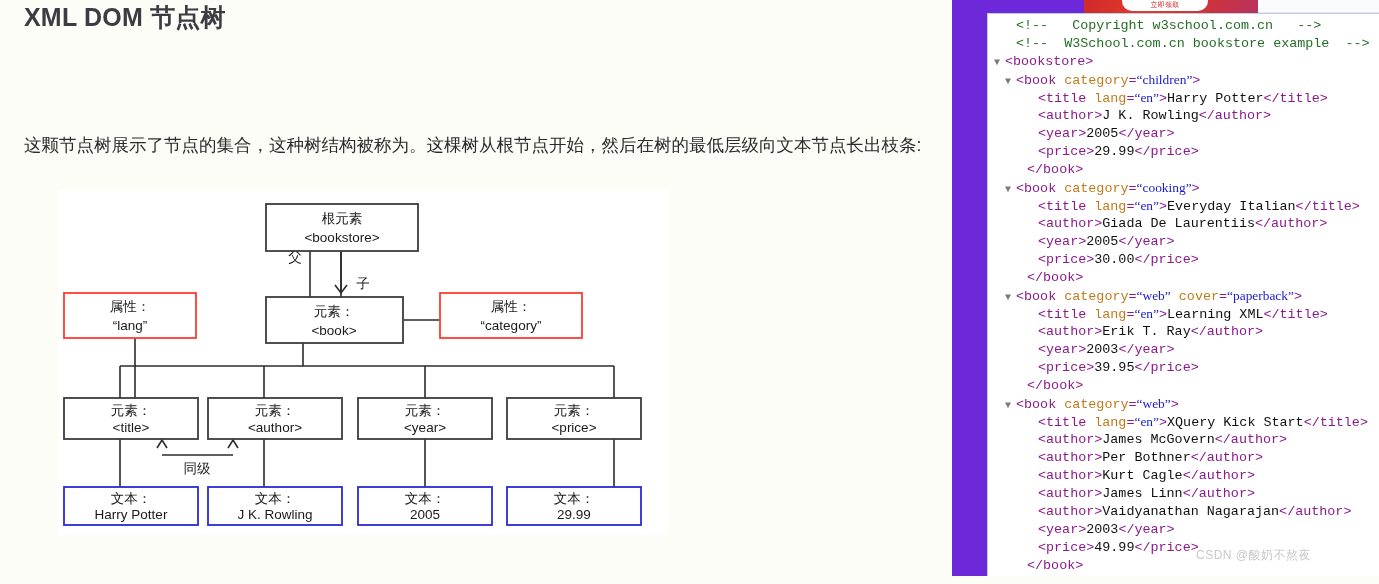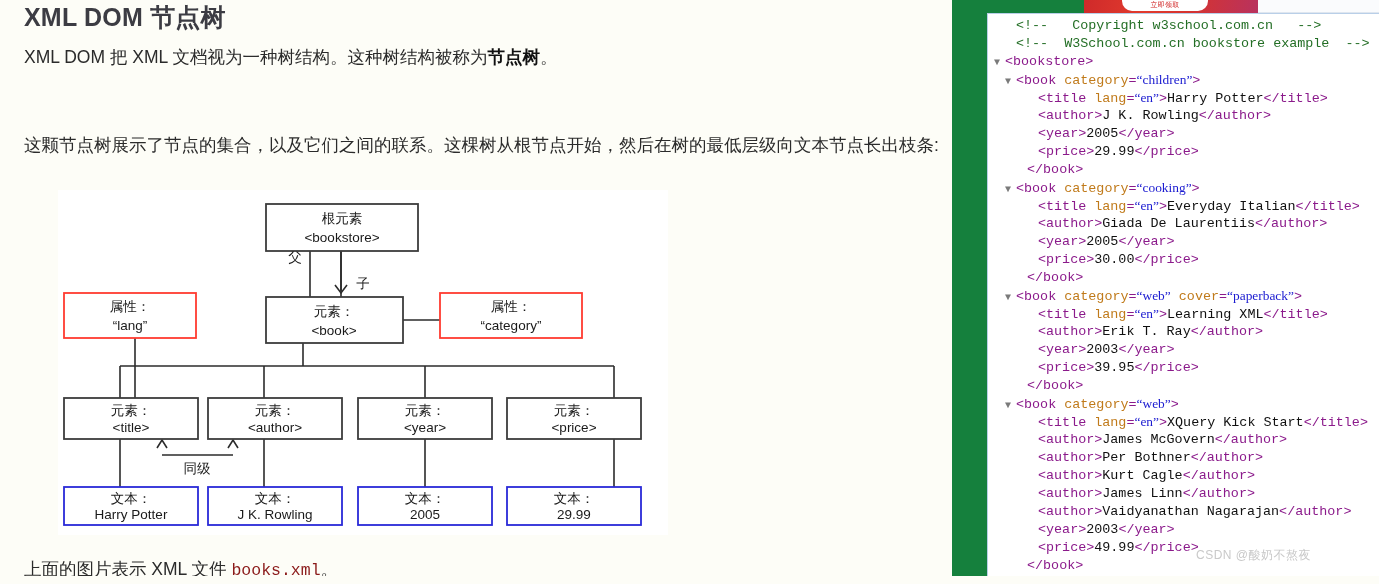--- a/index.html
+++ b/index.html
@@ -6,21 +6,21 @@
   html, body {
     margin: 0; padding: 0;
     width: 1379px; height: 584px;
     overflow: hidden;
     background: #fdfdf7;
     font-family: "Liberation Sans", sans-serif;
   }
   #page {
     position: relative;
     width: 1379px; height: 576px;
-    background: #15803d;
+    background: #6d28d9;
     overflow: hidden;
   }
 
   
   #article {
     position: absolute;
     left: 0; top: 0;
     width: 952px; height: 584px;
     padding: 0 24px;
     background: #fdfdf7;
@@ -144,26 +144,23 @@
 </style>
 </head>
 <body>
 
 <div id="page">
 
   <div id="article">
 
     <h1 id="doc-title">XML DOM 节点树</h1>
 
-    <p class="para" id="p1">
-      <span>XML DOM 把 XML 文档视为一种树结构。这种树结构被称为</span><b>节点树</b><span>。</span>
-    </p>
-
-
-    <p class="para" id="p3">这颗节点树展示了节点的集合，以及它们之间的联系。这棵树从根节点开始，然后在树的最低层级向文本节点长出枝条:</p>
+
+
+    <p class="para" id="p3">这颗节点树展示了节点的集合，这种树结构被称为。这棵树从根节点开始，然后在树的最低层级向文本节点长出枝条:</p>
 
     <div id="diagram">
       <svg width="610" height="345" viewBox="0 0 610 345" xmlns="http://www.w3.org/2000/svg">
         <rect x="0" y="0" width="610" height="345" fill="#ffffff"></rect>
 
         <g stroke="#2b2b2b" stroke-width="1.6" fill="none">
 
           <path d="M283,61 L283,86"></path>
           <path d="M283,86 L283,107"></path>
 
@@ -259,23 +256,20 @@
           <text class="nd-label" x="516" y="313" text-anchor="middle">文本：</text>
           <text class="nd-label2" x="516" y="329" text-anchor="middle">29.99</text>
         </g>
 
         <text class="rel-label" x="237" y="72" text-anchor="middle">父</text>
         <text class="rel-label" x="305" y="98" text-anchor="middle">子</text>
         <text class="rel-label" x="139" y="283" text-anchor="middle">同级</text>
       </svg>
     </div>
 
-    <p class="para" id="p4">
-      <span>上面的图片表示 XML 文件 </span><a class="xlink" href="#">books.xml</a><span>。</span>
-    </p>
   </div>
 
   <div id="banner-gapline"></div>
   <div id="banner-right"></div>
   <div id="banner">
     <div id="banner-btn">
       <span>立即领取</span>
     </div>
   </div>
 

